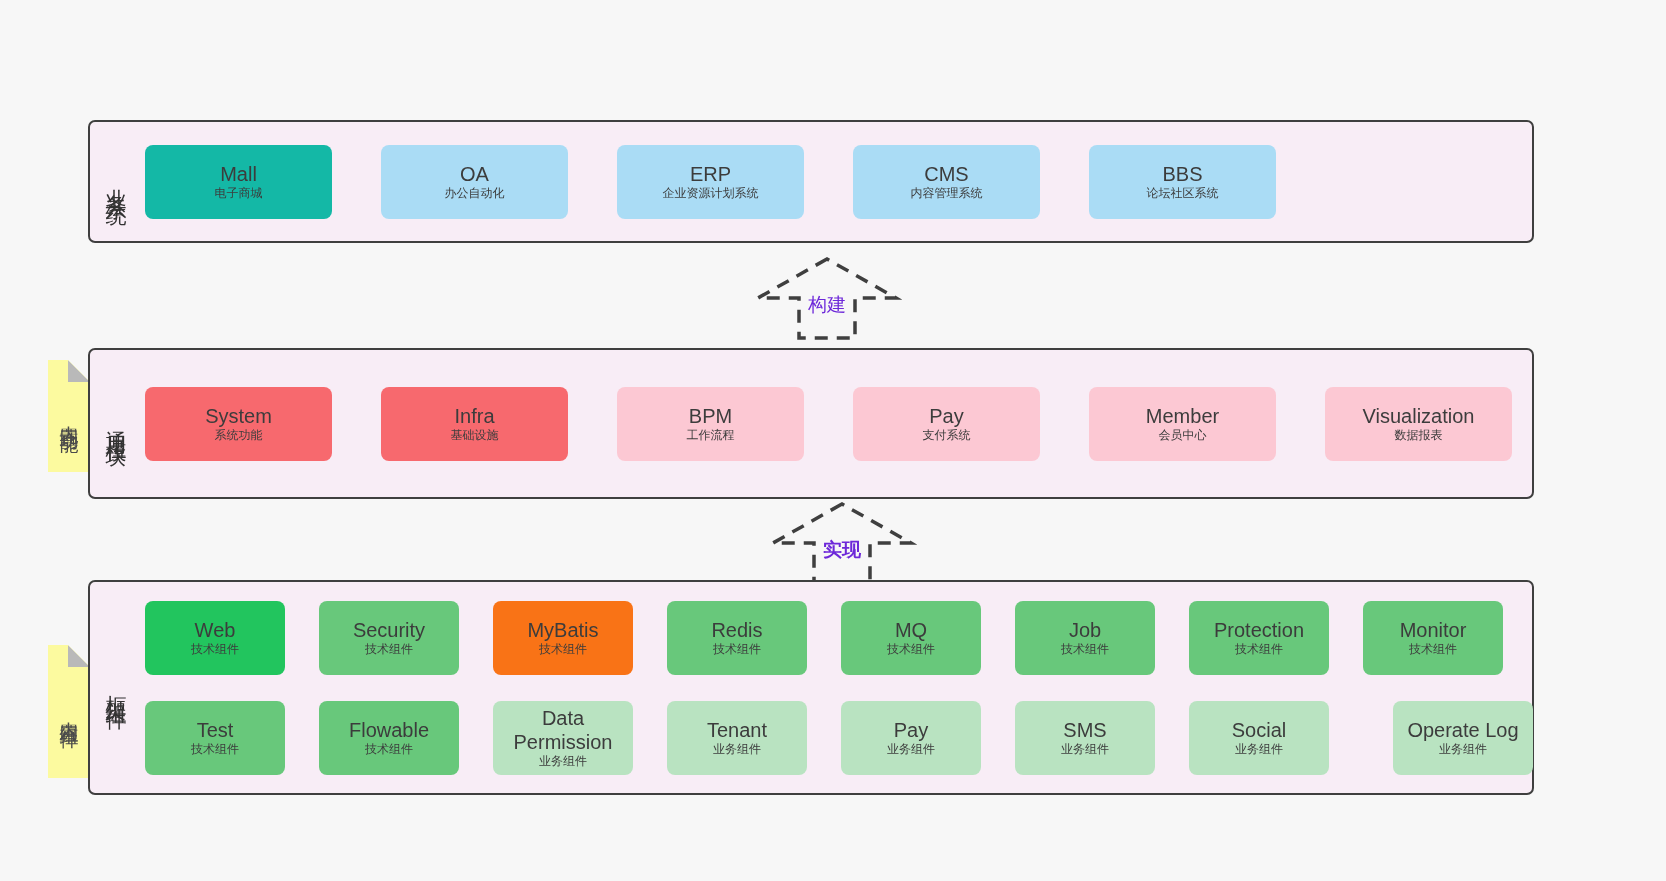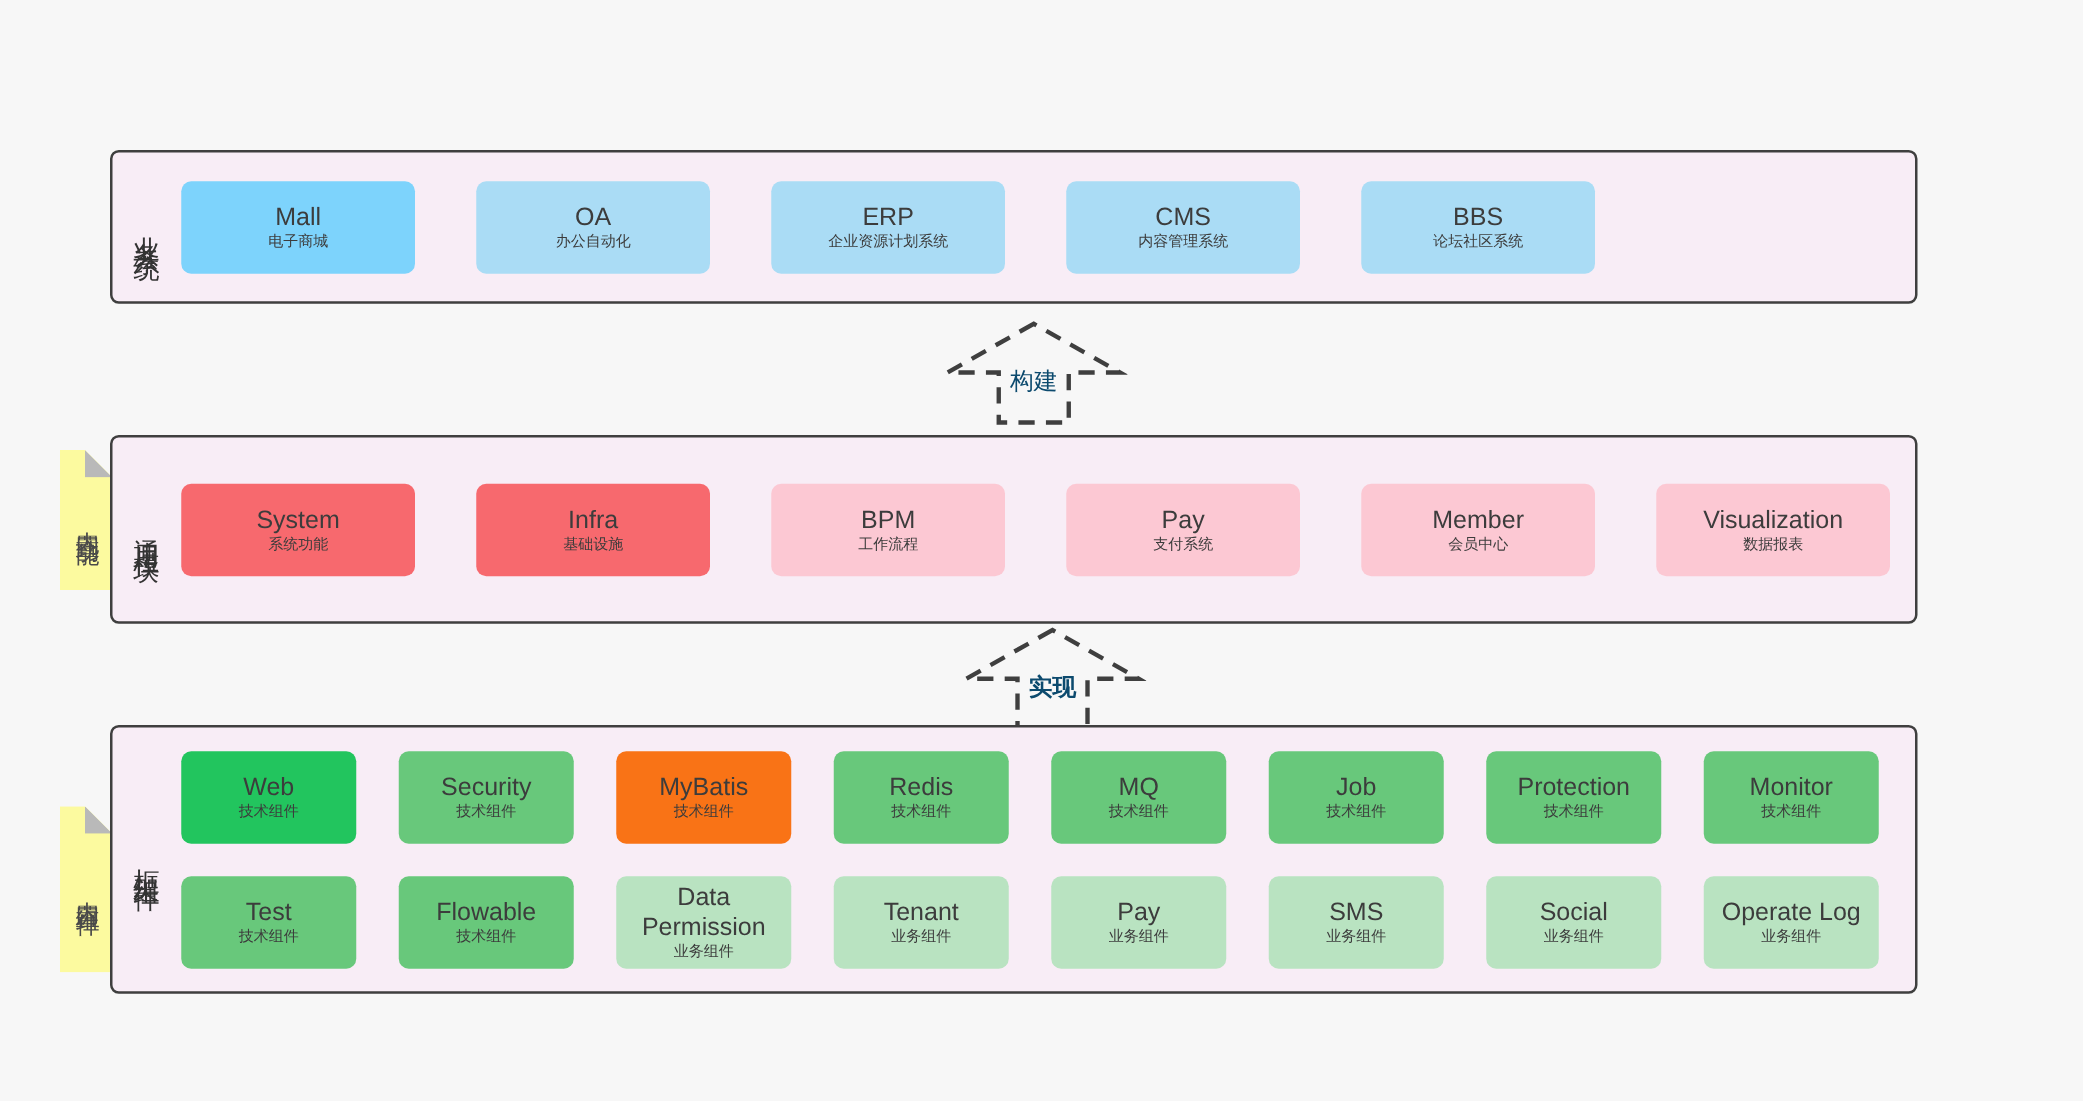--- a/index.html
+++ b/index.html
@@ -38,21 +38,21 @@
           clip-path:polygon(0 0,100% 100%,0 100%);}
   .sticky-label{position:absolute;left:50%;top:50%;transform:translate(-50%,-50%);
           writing-mode:vertical-rl;text-orientation:upright;
           font-size:19px;letter-spacing:3px;color:#4a4a4a;white-space:nowrap;}
 
   .arrow{position:absolute;width:150px;height:85px;z-index:0;}
   #arrow-0{left:752px;top:256px;}
   #arrow-1{left:767px;top:501px;font-weight:bold;}
   .arrow svg{display:block;width:100%;height:100%;}
   .arrow-label{position:absolute;left:50%;top:36px;transform:translateX(-50%);
-          background:#f7f7f7;padding:0 4px;font-size:19px;color:#0c4a6e;white-space:nowrap;}
+          background:#f7f7f7;padding:0 4px;font-size:19px;color:#6d28d9;white-space:nowrap;}
 </style>
 </head>
 <body>
 
 <div class="page">
 
   <div class="sticky" id="sticky-1">
     <div class="sticky-fold"></div>
     <div class="sticky-label">内置功能</div>
   </div>
@@ -71,21 +71,21 @@
     <svg viewBox="0 0 150 85">
       <path d="M75 3 L6 42 L47 42 L47 82 L103 82 L103 42 L144 42 Z" fill="none" stroke="#3f3f3f" stroke-width="3.5" stroke-dasharray="13 9"></path>
     </svg>
     <span class="arrow-label">实现</span>
   </div>
 
   <section class="panel" id="panel-0">
     <div class="panel-label">业务系统</div>
     <div class="rows">
         <div class="box-row">
-          <div class="box" style="background: #7dd3fc;">
+          <div class="box" style="background: #14b8a6;">
             <div class="box-title">Mall</div>
             <div class="box-sub">电子商城</div>
           </div>
           <div class="box" style="background: rgb(170, 220, 245);">
             <div class="box-title">OA</div>
             <div class="box-sub">办公自动化</div>
           </div>
           <div class="box" style="background: rgb(170, 220, 245);">
             <div class="box-title">ERP</div>
             <div class="box-sub">企业资源计划系统</div>
@@ -193,21 +193,21 @@
             <div class="box-sub">业务组件</div>
           </div>
           <div class="box" style="background: rgb(185, 227, 193);">
             <div class="box-title">SMS</div>
             <div class="box-sub">业务组件</div>
           </div>
           <div class="box" style="background: rgb(185, 227, 193);">
             <div class="box-title">Social</div>
             <div class="box-sub">业务组件</div>
           </div>
-          <div class="box" style="background: rgb(185, 227, 193);">
+          <div class="box" style="background: rgb(185, 227, 193); margin-left: 30px;">
             <div class="box-title">Operate Log</div>
             <div class="box-sub">业务组件</div>
           </div>
         </div>
       </div>
   </section>
 
 </div>
 
 </body></html>

